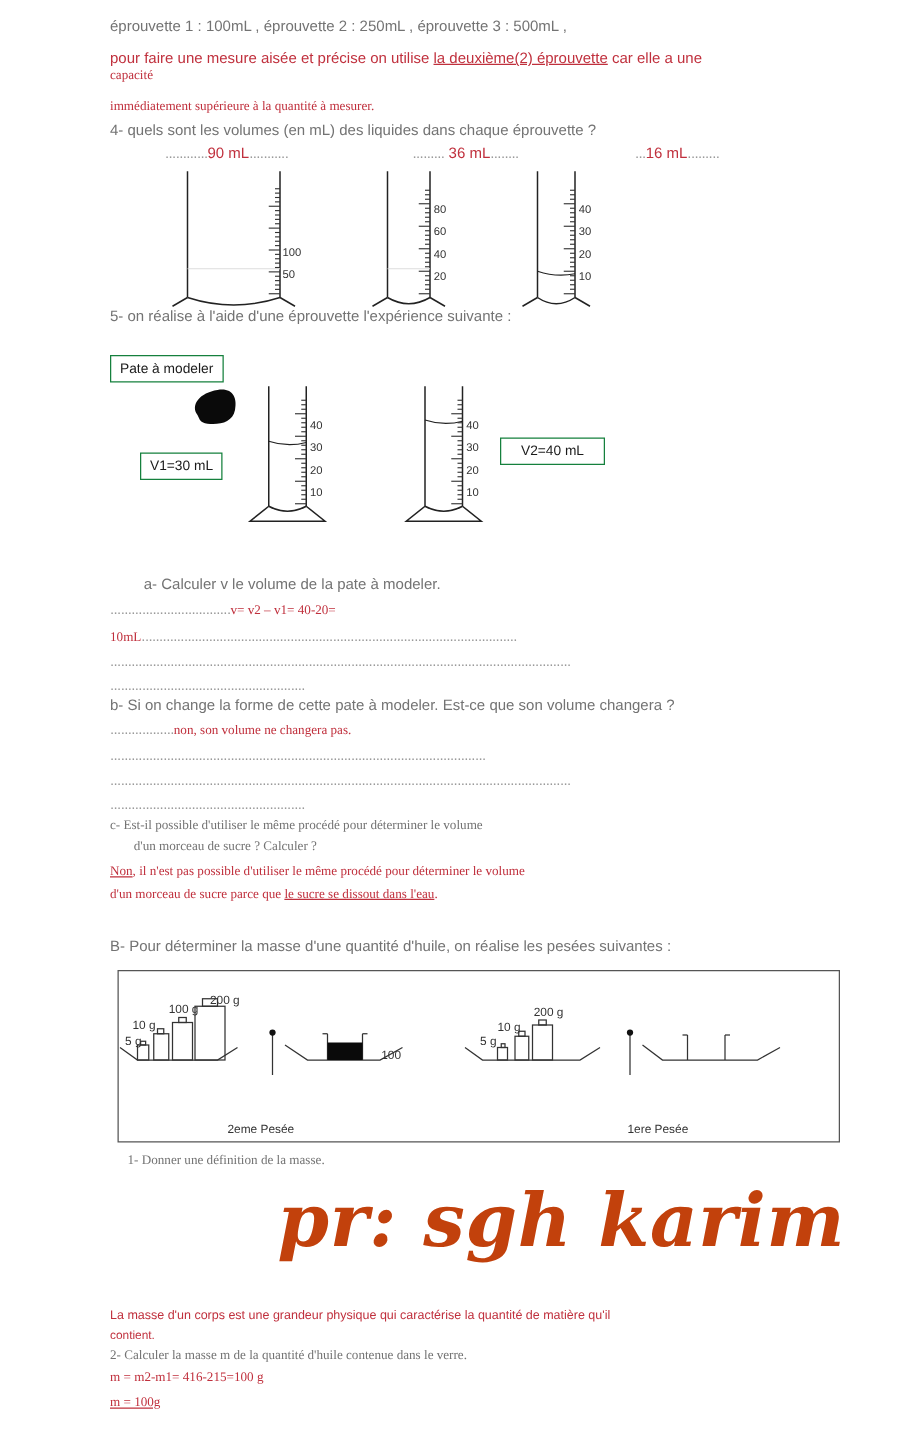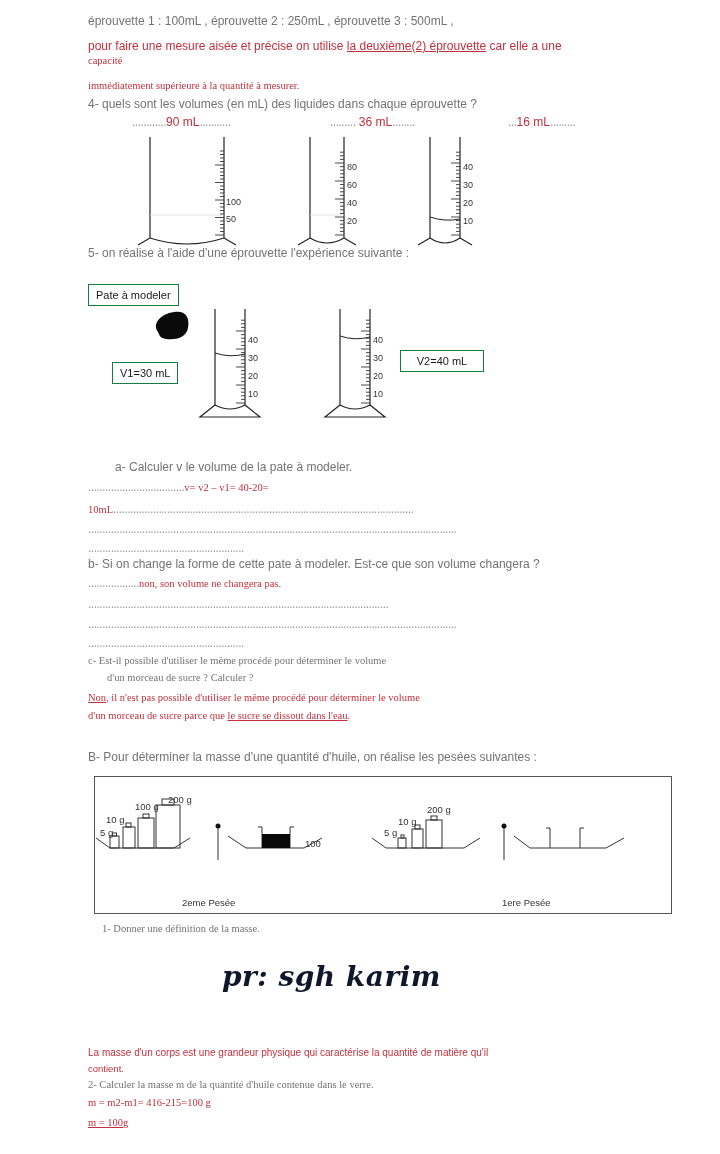--- a/index.html
+++ b/index.html
@@ -7,21 +7,21 @@
          font-family:"Liberation Sans", sans-serif; color:#1a1a1a; }
   .t { position:absolute; white-space:nowrap; font-size:12px; line-height:14px; }
   .red { color:#c0303d; }
   .blk { color:#737373; }
   .u { text-decoration:underline; text-decoration-color:#c0303d; }
   .dots { color:#9a9a9a; letter-spacing:-0.5px; }
   .box { position:absolute; border:1px solid #15803d; background:#fff; font-size:11px; line-height:14px; padding:3px 7px; white-space:nowrap;text-align:center; }
   svg { position:absolute; overflow:visible; }
   .frame { position:absolute; border:1px solid #555; }
   .sig { position:absolute; font-family:"DejaVu Serif", serif; font-weight:bold; font-style:italic;
-         color:#0f172a; font-size:28px; line-height:50px; white-space:nowrap; letter-spacing:0.5px; }
+         color:#c2410c; font-size:59px; line-height:50px; white-space:nowrap; letter-spacing:0.5px; }
   .sm { font-size:10.5px;font-family:Liberation Serif, serif; }
 </style>
 </head>
 <body>
 
 <div class="t blk" style="left:88px;top:14px;">éprouvette 1 : 100mL     , éprouvette 2 : 250mL     , éprouvette 3 : 500mL     ,</div>
 <div class="t red" style="left:88px;top:39px;">
   <span>pour faire une mesure aisée et précise on utilise </span><span class="u">la deuxième(2) éprouvette</span><span>  car elle a une</span>
 </div>
 <div class="t red sm" style="left:88px;top:54px;">capacité</div>

